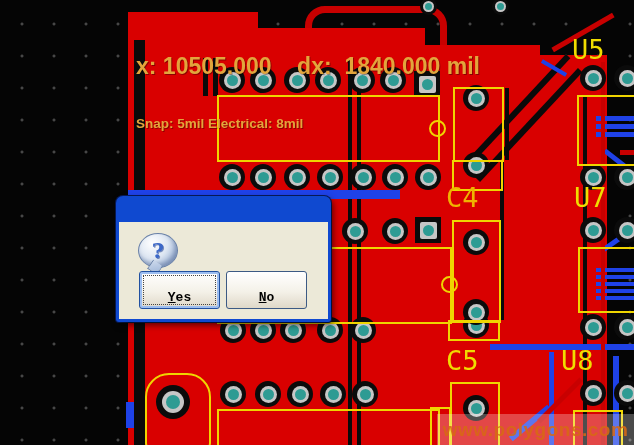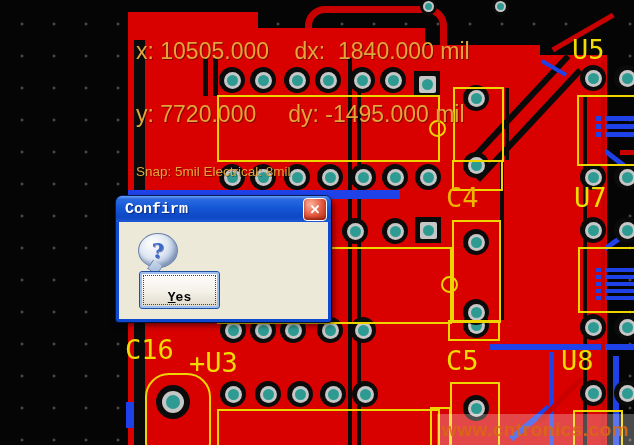--- a/index.html
+++ b/index.html
@@ -19,21 +19,21 @@
   .t-blue{background:#1f42e8;}
   .t-red{background:#c80000;}
   .pad{position:absolute;background:#0b0b0b;border-radius:50%;display:flex;align-items:center;justify-content:center;z-index:12;}
   .pad.square{border-radius:0;}
   .pad .ring{background:#c6c6c6;border-radius:50%;display:flex;align-items:center;justify-content:center;}
   .pad .hole{background:#2e9b93;border-radius:50%;}
   .outline{position:absolute;border:2px solid #efd500;background:transparent;z-index:14;}
   .notch{position:absolute;width:13px;height:13px;border:2px solid #efd500;border-radius:50%;z-index:15;}
   .silk-label{position:absolute;z-index:16;font-family:"DejaVu Sans Mono",monospace;line-height:1;white-space:pre;}
   
-  .hud{position:absolute;left:136px;top:2px;z-index:30;color:#e2a53c;font-weight:normal;white-space:pre;text-shadow:1px 1px 0 rgba(0,0,0,.35);}
+  .hud{position:absolute;left:136px;top:17px;z-index:30;color:#e2a53c;font-weight:bold;white-space:pre;text-shadow:1px 1px 0 rgba(0,0,0,.35);}
   .hud-l1,.hud-l2{font-size:23px;line-height:27px;}
   .hud-l3{font-size:13.5px;line-height:16px;}
   
   .watermark{position:absolute;left:437px;top:414px;width:197px;height:31px;z-index:20;
     background:rgba(255,255,255,.28);display:flex;align-items:center;justify-content:center;}
   .watermark span{color:rgba(215,105,20,.88);font-weight:bold;font-size:19px;letter-spacing:.5px;}
   
   .dialog{position:absolute;left:116px;top:196px;width:215px;height:126px;z-index:40;
     background:#0f49d0;border-radius:7px 7px 3px 3px;
     box-shadow:2px 3px 6px rgba(0,0,0,.6),0 0 0 1px #081c5e;}
@@ -352,47 +352,39 @@
       <div class="pad small" style="left: 491.5px; top: -2.5px; width: 17px; height: 17px;">
         <div class="ring" style="width: 11px; height: 11px;">
           <div class="hole" style="width: 7px; height: 7px;"></div>
         </div>
       </div>
       <span class="silk-label" style="left: 572px; top: 36px; font-size: 27px; color: rgb(240, 220, 0);">U5</span>
       <span class="silk-label" style="left: 446px; top: 184px; font-size: 27px; color: rgb(239, 180, 0);">C4</span>
       <span class="silk-label" style="left: 574px; top: 184px; font-size: 27px; color: rgb(240, 220, 0);">U7</span>
       <span class="silk-label" style="left: 446px; top: 347px; font-size: 27px; color: rgb(240, 220, 0);">C5</span>
       <span class="silk-label" style="left: 561px; top: 347px; font-size: 27px; color: rgb(240, 220, 0);">U8</span>
-      <span class="silk-label" style="left: 125px; top: 336px; font-size: 27px; color: rgb(240, 220, 0);">C16</span>
-      <span class="silk-label" style="left: 189px; top: 349px; font-size: 27px; color: rgb(240, 220, 0);">+U3</span>
     </div>
 
   <div class="watermark">
-    <span>www.cntronics.com</span>
+    <span>www.polygons.com</span>
   </div>
 
   <div class="hud">
     <div class="hud-l1">x: 10505.000    dx:  1840.000 mil</div>
-    <div class="hud-l2">y: 7720.000     dy: -1495.000 mil</div>
     <div class="hud-l3">Snap: 5mil Electrical: 8mil</div>
   </div>
 
   <div class="dialog">
-    <div class="titlebar">
-      <span class="title">Confirm</span>
-      <div class="close-btn">
-        <span>✕</span>
-      </div>
-    </div>
     <div class="dlg-body">
       <div class="q-icon">
         <div class="bubble">
             <span>?</span>
           </div>
         <div class="tail"></div>
       </div>
       <div class="btn-row">
         <button class="btn focused"><u>Y</u>es</button>
+        <button class="btn"><u>N</u>o</button>
       </div>
     </div>
   </div>
 
 </div>
 
 </body></html>

